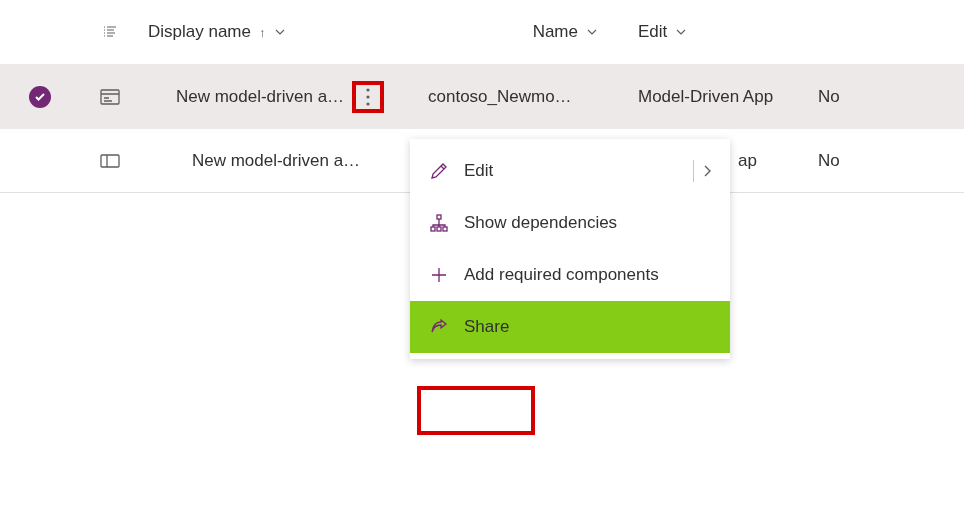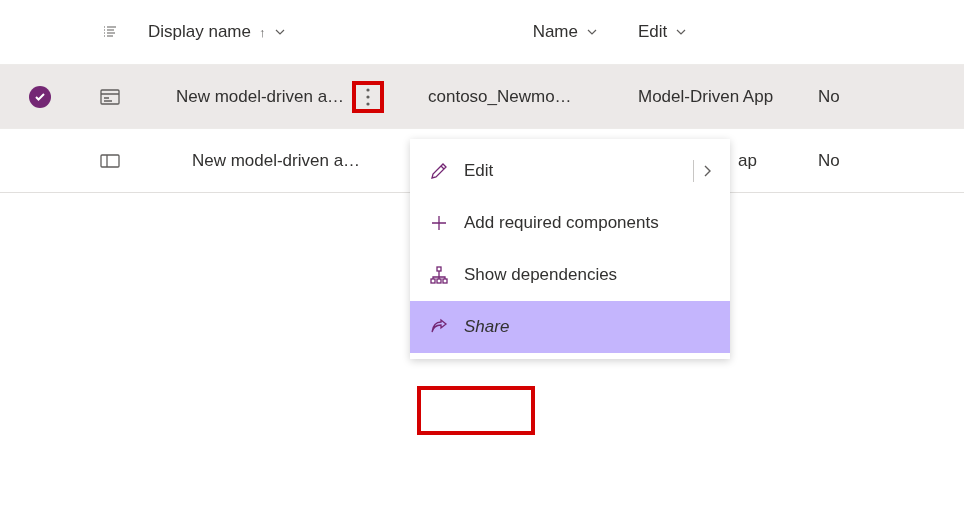--- a/index.html
+++ b/index.html
@@ -66,21 +66,21 @@
       display: flex;
       align-items: center;
       height: 52px;
       padding: 0 18px;
       cursor: pointer;
       gap: 14px;
       font-size: 17px;
       color: #323130;
       position: relative;
     }
-    .menu-item.hovered { background: #c4b5fd; font-style: italic; }
+    .menu-item.hovered { background: #84cc16; }
     .menu-icon { width: 22px; height: 22px; display: flex; align-items: center; justify-content: center; color: #742774; flex-shrink: 0; }
     .menu-submenu-caret {
       position: absolute; right: 18px; color: #605e5c; display:flex; align-items:center; gap:8px;
     }
     .menu-divider-inline {
       width: 1px; height: 22px; background: #c8c6c4;
     }
     .share-highlight {
       position: absolute;
       top: 386px;
@@ -185,37 +185,37 @@
     <span class="menu-submenu-caret">
       <span class="menu-divider-inline"></span>
       <svg width="10" height="14" viewBox="0 0 10 14">
           <path d="M3 2l5 5-5 5" fill="none" stroke="#605e5c" stroke-width="1.4"></path>
         </svg>
     </span>
   </div>
   <div class="menu-item">
     <span class="menu-icon">
       <svg width="20" height="20" viewBox="0 0 20 20" fill="none" stroke="#742774" stroke-width="1.3">
-          <path d="M10 3v14 M3 10h14"></path>
-        </svg>
-    </span>
-    <span>Add required components</span>
-  </div>
-  <div class="menu-item">
-    <span class="menu-icon">
-      <svg width="20" height="20" viewBox="0 0 20 20" fill="none" stroke="#742774" stroke-width="1.3">
           <rect x="8" y="2" width="4" height="4"></rect>
           <rect x="2" y="14" width="4" height="4"></rect>
           <rect x="8" y="14" width="4" height="4"></rect>
           <rect x="14" y="14" width="4" height="4"></rect>
           <path d="M10 6v4 M4 14v-2h12v2 M10 10v4"></path>
         </svg>
     </span>
     <span>Show dependencies</span>
   </div>
+  <div class="menu-item">
+    <span class="menu-icon">
+      <svg width="20" height="20" viewBox="0 0 20 20" fill="none" stroke="#742774" stroke-width="1.3">
+          <path d="M10 3v14 M3 10h14"></path>
+        </svg>
+    </span>
+    <span>Add required components</span>
+  </div>
   <div class="menu-item hovered">
     <span class="menu-icon">
       <svg width="20" height="20" viewBox="0 0 20 20" fill="none" stroke="#742774" stroke-width="1.3">
           <path d="M12 3l5 4-5 4V8c-5 0-8 3-9 7 1-7 4-10 9-10V3z"></path>
         </svg>
     </span>
     <span>Share</span>
   </div>
 </div>
 

